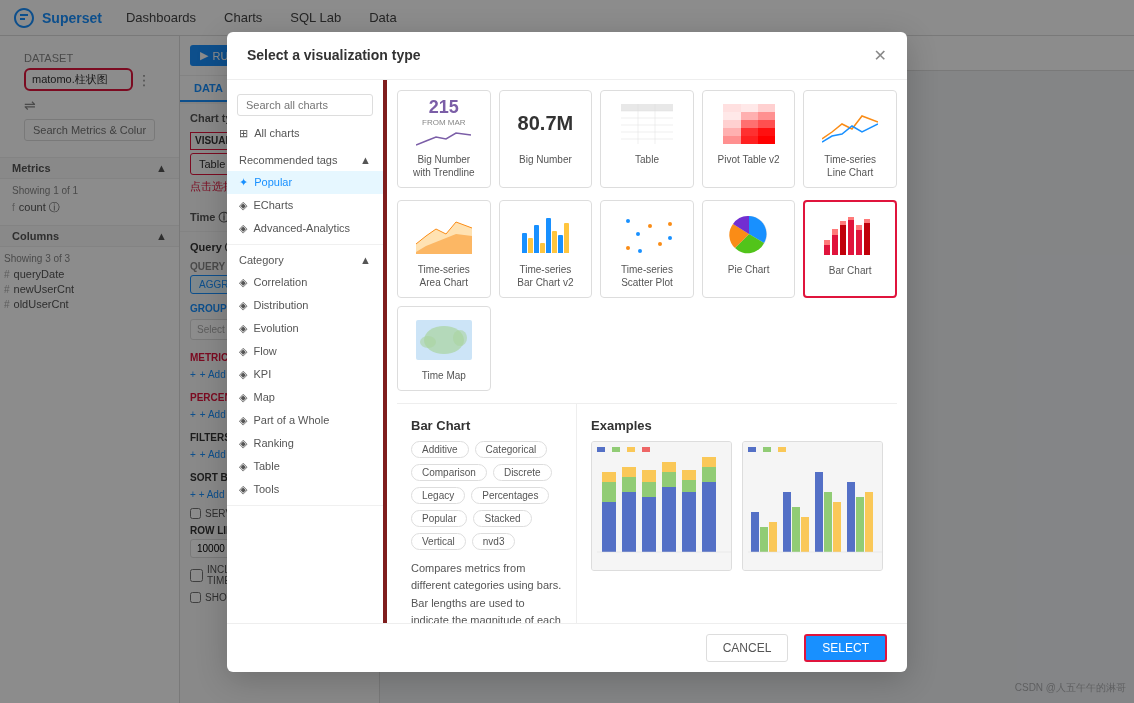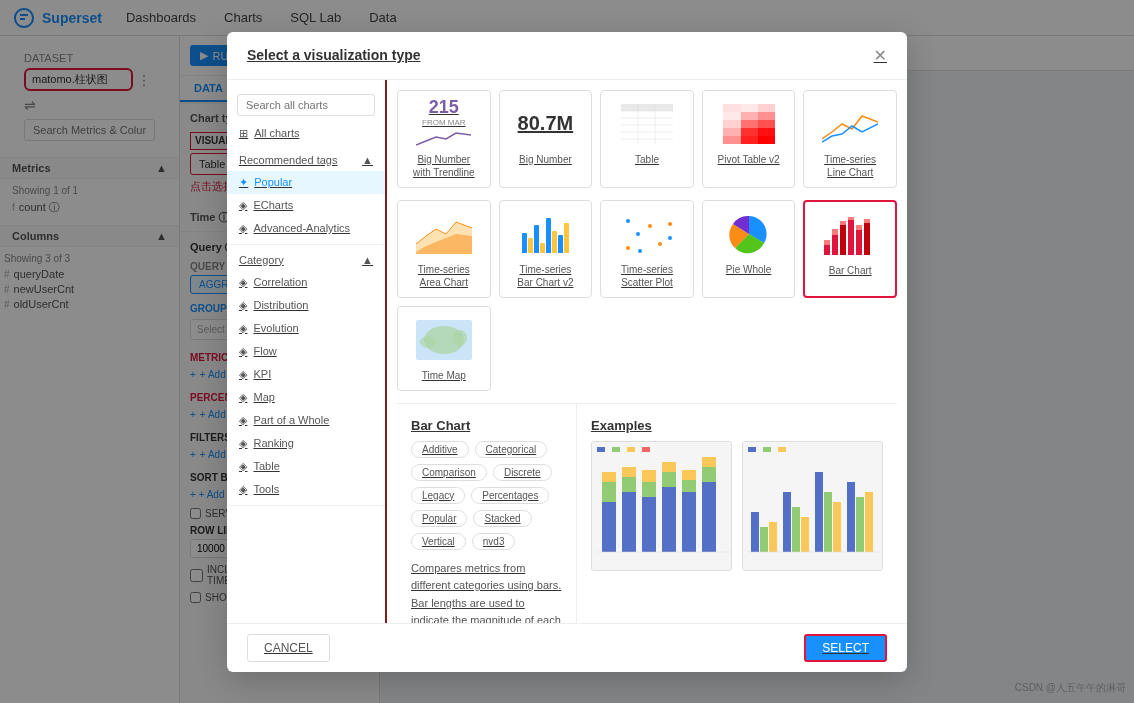--- a/index.html
+++ b/index.html
@@ -78,31 +78,31 @@
     }
     .main-header { background: #fff; padding: 8px 16px; border-bottom: 1px solid #ddd; display: flex; align-items: center; justify-content: space-between; }
     .main-title { font-size: 16px; font-weight: 600; color: #333; }
     .main-content { padding: 16px; }
     .controls-bar { display: flex; align-items: center; gap: 8px; margin-bottom: 12px; font-size: 11px; color: #fa8c16; }
 
     
     .modal-overlay {
       position: fixed; top: 0; left: 0; right: 0; bottom: 0;
       background: rgba(0,0,0,0.45); z-index: 200;
-      display: flex; align-items: center; justify-content: center; text-decoration: underline;
+      display: flex; align-items: center; justify-content: center;
     }
     .modal {
       background: #fff; border-radius: 6px; width: 680px; max-height: 640px;
       display: flex; flex-direction: column; box-shadow: 0 8px 32px rgba(0,0,0,0.2);
     }
     .modal-header { padding: 14px 20px; border-bottom: 1px solid #eee; display: flex; align-items: center; justify-content: space-between; }
     .modal-title { font-size: 14px; font-weight: 600; }
     .modal-close { cursor: pointer; color: #888; font-size: 16px; }
     .modal-body { display: flex; flex: 1; overflow: hidden; }
-    .modal-sidebar { width: 160px; border-right: 2px solid #7f1d1d; overflow-y: auto; padding: 8px 0; flex-shrink: 0; }
+    .modal-sidebar { width: 160px; border-right: 4px solid #7f1d1d; overflow-y: auto; padding: 8px 0; flex-shrink: 0; }
     .modal-search { padding: 6px 10px; }
     .modal-search input { width: 100%; border: 1px solid #ddd; border-radius: 3px; padding: 4px 8px; font-size: 11px; color: #aaa; }
     .sidebar-item { padding: 5px 12px; font-size: 11px; color: #555; cursor: pointer; display: flex; align-items: center; gap: 6px; }
     .sidebar-item.active { background: #e6f7ff; color: #1890ff; }
     .sidebar-section { padding: 4px 0; border-bottom: 1px solid #f0f0f0; }
     .sidebar-section-header { display: flex; align-items: center; justify-content: space-between; padding: 5px 12px; font-size: 11px; color: #555; cursor: pointer; font-weight: 500; }
     .modal-charts-area { flex: 1; overflow-y: auto; padding: 10px; }
     .charts-grid { display: grid; grid-template-columns: repeat(5, 1fr); gap: 8px; margin-bottom: 12px; }
     .chart-card { border: 1px solid #ddd; border-radius: 4px; padding: 8px; cursor: pointer; display: flex; flex-direction: column; align-items: center; text-align: center; }
     .chart-card.selected { border: 2px solid #e0143c; }
@@ -114,21 +114,21 @@
     .bottom-left { flex: 1; padding: 14px; border-right: 1px solid #eee; overflow-y: auto; }
     .bottom-right { width: 320px; padding: 14px; overflow-y: auto; }
     .bottom-title { font-size: 13px; font-weight: 600; margin-bottom: 8px; }
     .tags-row { display: flex; flex-wrap: wrap; gap: 6px; margin-bottom: 10px; }
     .tag { border: 1px solid #ddd; border-radius: 12px; padding: 2px 10px; font-size: 10px; color: #555; cursor: pointer; }
     .description { font-size: 11px; color: #555; line-height: 1.6; }
     .examples-grid { display: flex; gap: 10px; }
     .example-img { flex: 1; background: #f5f5f5; border: 1px solid #ddd; border-radius: 3px; height: 130px; overflow: hidden; position: relative; }
 
     
-    .modal-footer { border-top: 1px solid #eee; padding: 10px 20px; display: flex; justify-content: space-between; gap: 24px; flex-shrink: 0; }
+    .modal-footer { border-top: 1px solid #eee; padding: 10px 20px; display: flex; justify-content: flex-end; gap: 16px; flex-shrink: 0; }
     .btn-cancel { background: #fff; border: 1px solid #ddd; border-radius: 3px; padding: 5px 16px; font-size: 12px; cursor: pointer; color: #555; }
     .btn-select { background: #1890ff; color: #fff; border: none; border-radius: 3px; padding: 5px 16px; font-size: 12px; cursor: pointer; border: 2px solid #e0143c; }
 
     
     .pie-svg { width: 48px; height: 48px; }
 
     
     .bar-v2-thumb { display: flex; align-items: flex-end; gap: 1px; height: 38px; }
     .bar-v2-thumb .bv { width: 5px; border-radius: 1px 1px 0 0; }
 
@@ -542,21 +542,21 @@
           <div class="chart-card">
             <div class="chart-thumb">
               <svg class="pie-svg" viewBox="0 0 48 48">
                 <circle cx="24" cy="24" r="18" fill="#ddd"></circle>
                 <path d="M24,24 L24,6 A18,18 0 0,1 39,33 Z" fill="#1890ff"></path>
                 <path d="M24,24 L39,33 A18,18 0 0,1 10,38 Z" fill="#52c41a"></path>
                 <path d="M24,24 L10,38 A18,18 0 0,1 8,14 Z" fill="#fa8c16"></path>
                 <path d="M24,24 L8,14 A18,18 0 0,1 24,6 Z" fill="#722ed1"></path>
               </svg>
             </div>
-            <div class="chart-name">Pie Whole</div>
+            <div class="chart-name">Pie Chart</div>
           </div>
 
           <div class="chart-card selected">
             <div class="chart-thumb">
               <svg width="56" height="40">
                 <rect x="2" y="30" width="6" height="10" fill="#e0143c"></rect>
                 <rect x="10" y="20" width="6" height="20" fill="#e0143c"></rect>
                 <rect x="18" y="10" width="6" height="30" fill="#c0000a"></rect>
                 <rect x="26" y="5" width="6" height="35" fill="#e0143c"></rect>
                 <rect x="34" y="15" width="6" height="25" fill="#e0143c"></rect>

